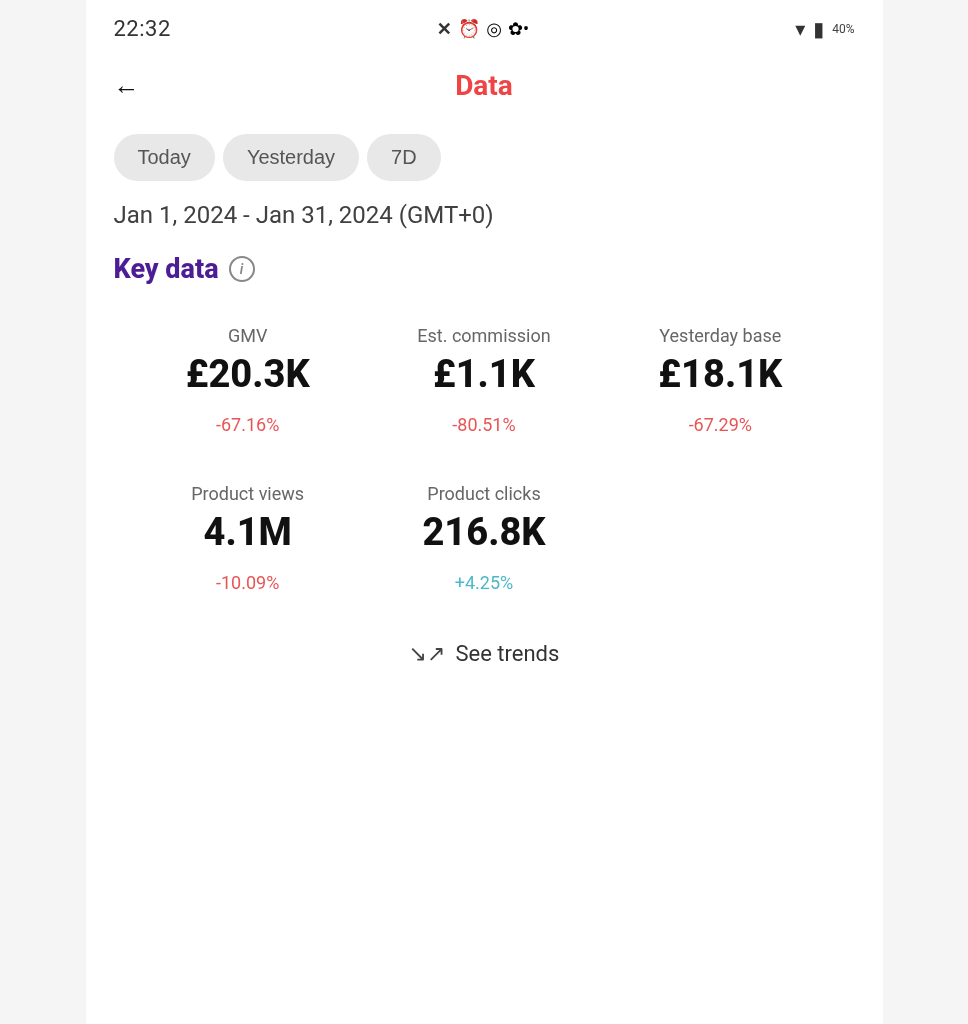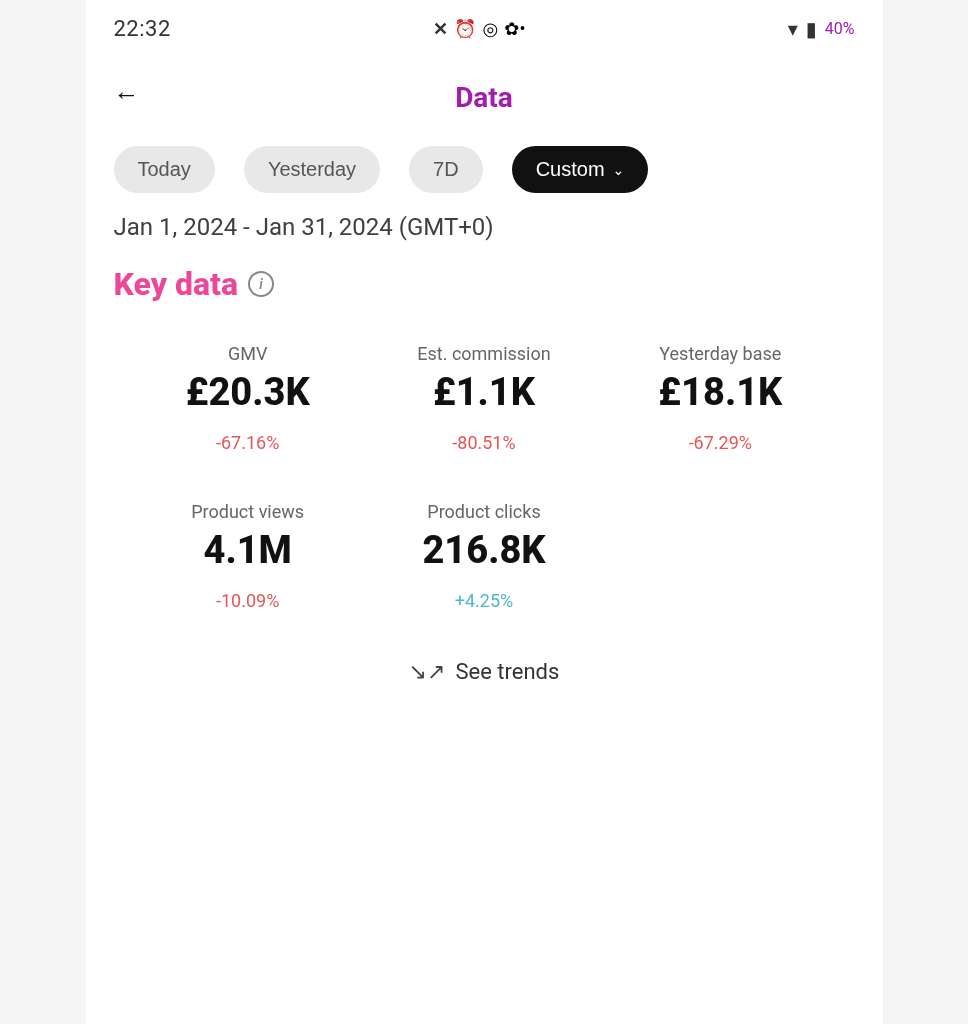--- a/index.html
+++ b/index.html
@@ -67,28 +67,27 @@
       left: 28px;
       font-size: 26px;
       color: #111;
       cursor: pointer;
       font-weight: 300;
     }
 
     .header-title {
       font-size: 28px;
       font-weight: 700;
-      color: #a21caf;
-      margin-top: 12px;
+      color: #ef4444;
     }
 
     
     .filter-tabs {
       display: flex;
-      gap: 29px;
+      gap: 8px;
       padding: 16px 28px 12px 28px;
       align-items: center;
     }
 
     .tab-btn {
       padding: 12px 24px;
       border-radius: 50px;
       border: none;
       font-size: 20px;
       font-weight: 400;
@@ -122,23 +121,23 @@
 
     
     .section-header {
       display: flex;
       align-items: center;
       gap: 10px;
       padding: 0 28px 24px 28px;
     }
 
     .section-title {
-      font-size: 32px;
+      font-size: 27px;
       font-weight: 800;
-      color: #ec4899;
+      color: #4c1d95;
       text-align: center;
     }
 
     .info-icon {
       width: 26px;
       height: 26px;
       border: 2px solid #888;
       border-radius: 50%;
       display: flex;
       align-items: center;
@@ -225,37 +224,33 @@
     <div class="status-left">22:32</div>
     <div class="status-icons">
       <span style="font-size:18px; font-weight:700; color:#333;">✕</span>
       <span style="font-size:18px;">⏰</span>
       <span style="font-size:18px;">◎</span>
       <span style="font-size:18px;">✿•</span>
     </div>
     <div class="status-right">
       <span style="font-size:20px;">▾</span>
       <span style="font-size:20px;">▮</span>
-      <span style="font-size:16px; color:#a21caf;">40%</span>
+      <span style="font-size:12px; color:#404040;">40%</span>
     </div>
   </div>
 
   <div class="header">
     <span class="back-arrow">←</span>
     <span class="header-title">Data</span>
   </div>
 
   <div class="filter-tabs">
     <button class="tab-btn inactive">Today</button>
     <button class="tab-btn inactive">Yesterday</button>
     <button class="tab-btn inactive">7D</button>
-    <button class="tab-btn active">
-      <span>Custom</span>
-      <span class="chevron-down">⌄</span>
-    </button>
   </div>
 
   <div class="date-range">Jan 1, 2024 - Jan 31, 2024 (GMT+0)</div>
 
   <div class="section-header">
     <span class="section-title">Key data</span>
     <div class="info-icon">i</div>
   </div>
 
   <div class="stats-grid">

